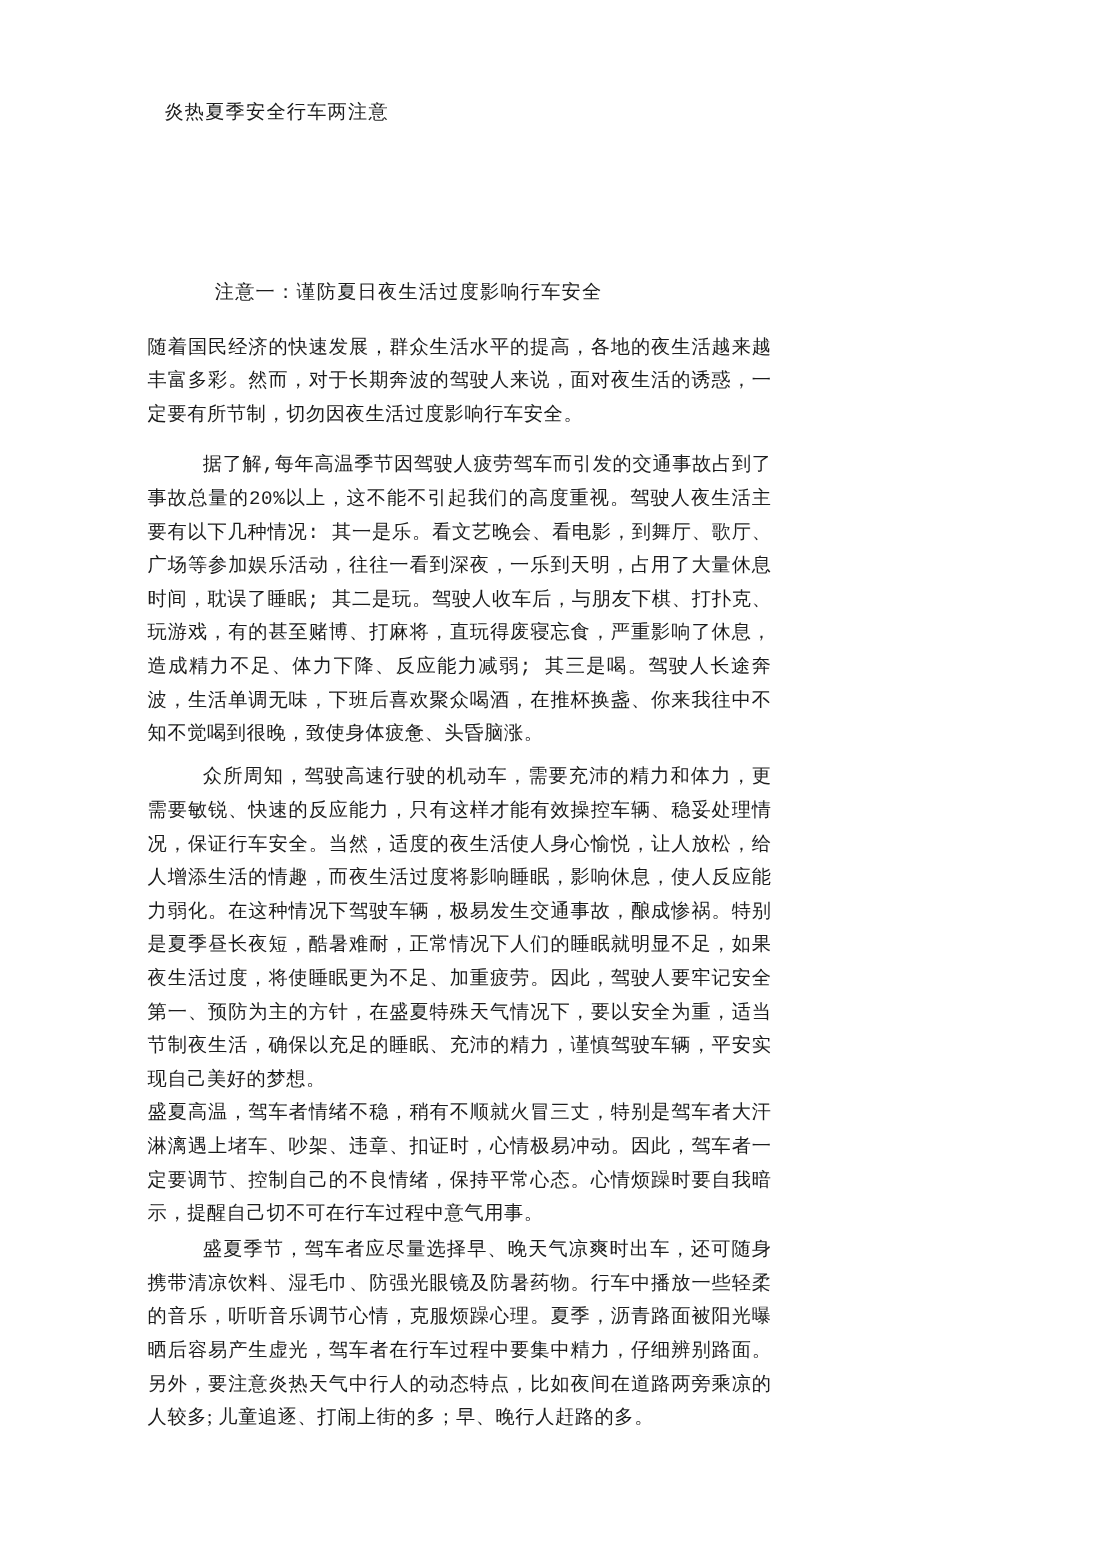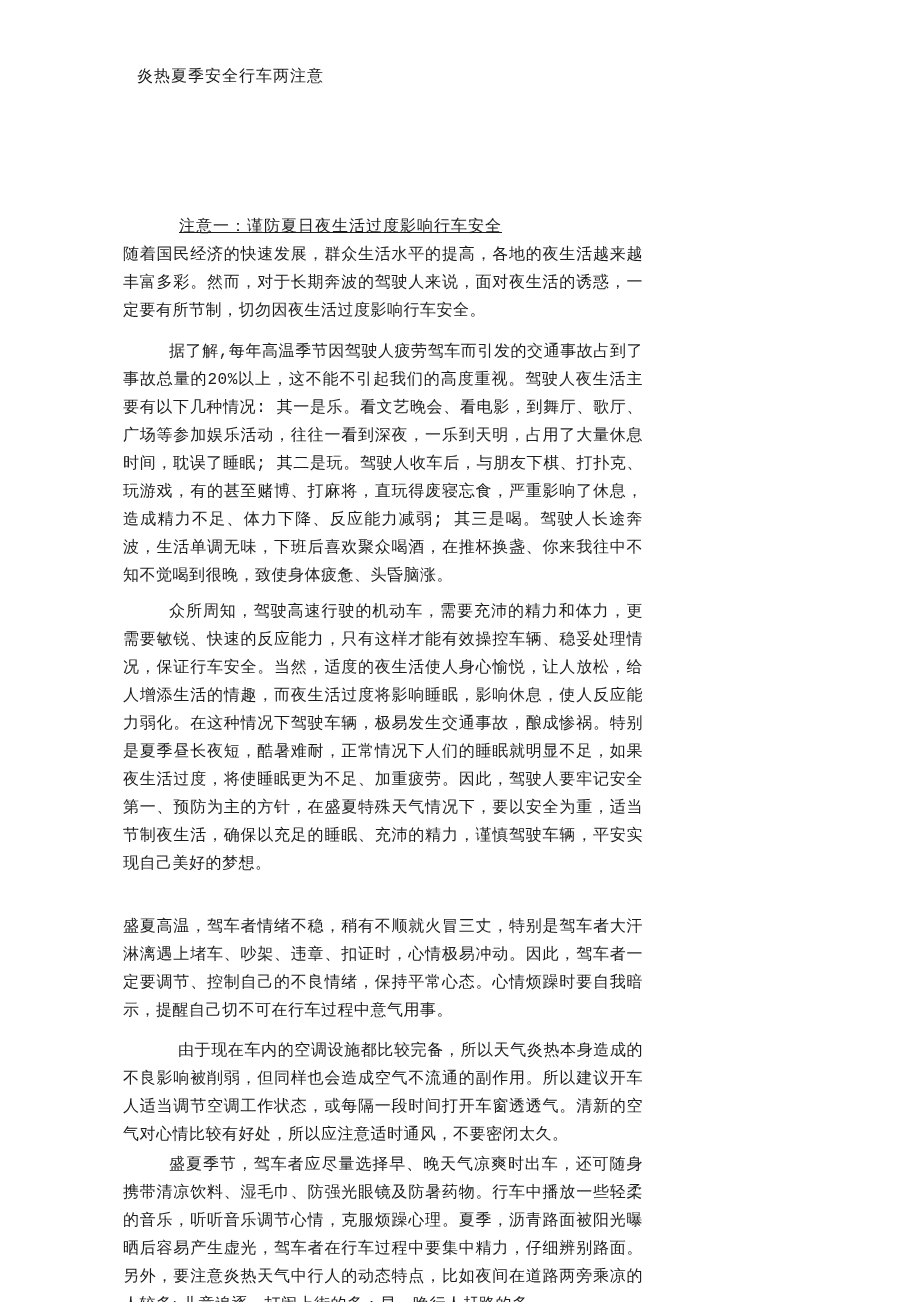--- a/index.html
+++ b/index.html
@@ -6,53 +6,52 @@
     margin: 0;
     padding: 0;
     background: #ffffff;
   }
   .page {
     position: relative;
     width: 751px;
     height: 1302px;
     background: #ffffff;
     box-sizing: border-box;
-    padding: 62px 108px 0 123px;
+    padding: 80px 108px 0 123px;
     overflow: hidden;
     font-family: "Liberation Serif", "DejaVu Serif", serif;
     font-size: 16px;
     line-height: 28px;
     color: #1c1c1c;
   }
   .doc-title {
     margin: 0 0 0 14px;
     text-align: left;
     letter-spacing: 1px;
   }
   .section-heading {
     margin: 0;
     letter-spacing: 1px;
-    text-decoration: underline;
   }
   .heading-one {
     margin-top: 122px;
     text-indent: 56px;
   }
   .heading-two {
     margin-top: 16px;
   }
   .para {
     margin: 0;
     text-align: justify;
     letter-spacing: 0.5px;
   }
-  .mt-18 { }
+  .mt-18 { margin-top: 18px; }
   .mt-14 { margin-top: 14px; font-family: Liberation Mono, monospace; }
   .mt-8  { margin-top: 8px; font-family: Liberation Mono, monospace; }
-  .mt-34 { margin-top: 34px; }
+  .mt-34 { }
   .mt-12 { margin-top: 12px; }
   .mt-20 { margin-top: 2px; }
   .indent-none { text-indent: 0; }
   .indent-a { text-indent: 46px; }
   .indent-b { text-indent: 55px; }
 </style>
 </head>
 <body>
 
 <div class="page">
@@ -63,17 +62,16 @@
 
   <p class="para mt-18 indent-none">随着国民经济的快速发展，群众生活水平的提高，各地的夜生活越来越丰富多彩。然而，对于长期奔波的驾驶人来说，面对夜生活的诱惑，一定要有所节制，切勿因夜生活过度影响行车安全。</p>
 
   <p class="para mt-14 indent-a">据了解,每年高温季节因驾驶人疲劳驾车而引发的交通事故占到了事故总量的20%以上，这不能不引起我们的高度重视。驾驶人夜生活主要有以下几种情况: 其一是乐。看文艺晚会、看电影，到舞厅、歌厅、广场等参加娱乐活动，往往一看到深夜，一乐到天明，占用了大量休息时间，耽误了睡眠; 其二是玩。驾驶人收车后，与朋友下棋、打扑克、玩游戏，有的甚至赌博、打麻将，直玩得废寝忘食，严重影响了休息，造成精力不足、体力下降、反应能力减弱; 其三是喝。驾驶人长途奔波，生活单调无味，下班后喜欢聚众喝酒，在推杯换盏、你来我往中不知不觉喝到很晚，致使身体疲惫、头昏脑涨。</p>
 
   <p class="para mt-8 indent-a">众所周知，驾驶高速行驶的机动车，需要充沛的精力和体力，更需要敏锐、快速的反应能力，只有这样才能有效操控车辆、稳妥处理情况，保证行车安全。当然，适度的夜生活使人身心愉悦，让人放松，给人增添生活的情趣，而夜生活过度将影响睡眠，影响休息，使人反应能力弱化。在这种情况下驾驶车辆，极易发生交通事故，酿成惨祸。特别是夏季昼长夜短，酷暑难耐，正常情况下人们的睡眠就明显不足，如果夜生活过度，将使睡眠更为不足、加重疲劳。因此，驾驶人要牢记安全第一、预防为主的方针，在盛夏特殊天气情况下，要以安全为重，适当节制夜生活，确保以充足的睡眠、充沛的精力，谨慎驾驶车辆，平安实现自己美好的梦想。</p>
 
 
   <p class="para mt-34 indent-none">盛夏高温，驾车者情绪不稳，稍有不顺就火冒三丈，特别是驾车者大汗淋漓遇上堵车、吵架、违章、扣证时，心情极易冲动。因此，驾车者一定要调节、控制自己的不良情绪，保持平常心态。心情烦躁时要自我暗示，提醒自己切不可在行车过程中意气用事。</p>
 
-  <p class="para mt-12 indent-b">由于现在车内的空调设施都比较完备，所以天气炎热本身造成的不良影响被削弱，但同样也会造成空气不流通的副作用。所以建议开车人适当调节空调工作状态，或每隔一段时间打开车窗透透气。清新的空气对心情比较有好处，所以应注意适时通风，不要密闭太久。</p>
 
   <p class="para mt-20 indent-a">盛夏季节，驾车者应尽量选择早、晚天气凉爽时出车，还可随身携带清凉饮料、湿毛巾、防强光眼镜及防暑药物。行车中播放一些轻柔的音乐，听听音乐调节心情，克服烦躁心理。夏季，沥青路面被阳光曝晒后容易产生虚光，驾车者在行车过程中要集中精力，仔细辨别路面。另外，要注意炎热天气中行人的动态特点，比如夜间在道路两旁乘凉的人较多; 儿童追逐、打闹上街的多；早、晚行人赶路的多。</p>
 
 </div>
 
 </body></html>

